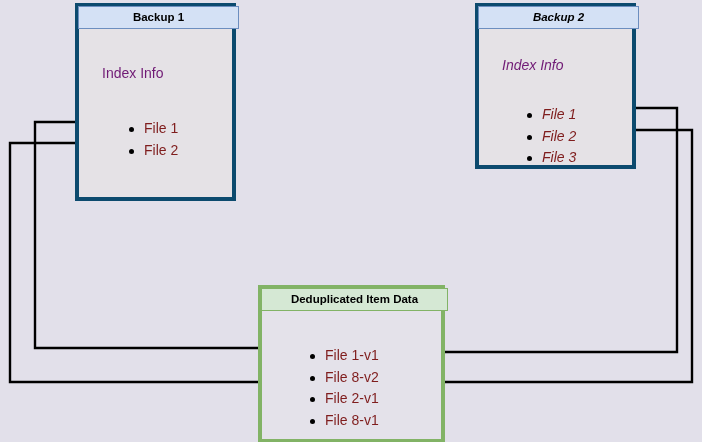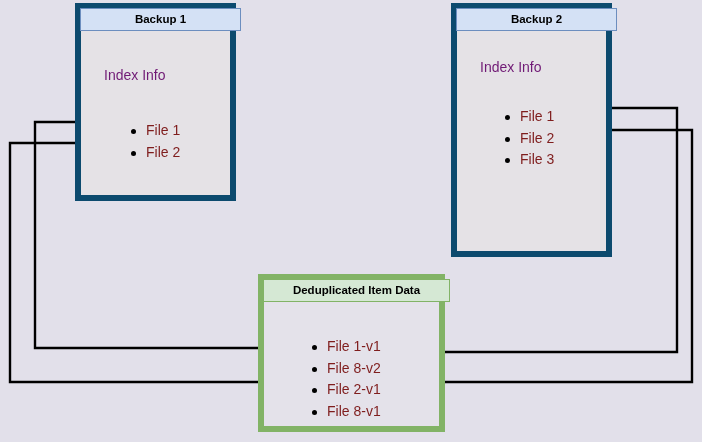--- a/index.html
+++ b/index.html
@@ -20,21 +20,21 @@
     left: 0;
     top: 0;
     width: 702px;
     height: 442px;
   }
 
   
   .node {
     position: absolute;
     box-sizing: border-box;
-    border: 6px solid #0c4a6e;
+    border: 4px solid #0c4a6e;
     background: #e5e2e6;
   }
   .node.green {
     border-color: #82b366;
     background: #e4e2ea;
   }
   .node-header {
     position: absolute;
     left: -1px;
     top: -1px;
@@ -125,31 +125,31 @@
 
   <div class="node" style="left:75px; top:3px; width:161px; height:198px;">
     <div class="node-header" style="width:161px;">Backup 1</div>
     <div class="node-title" style="left:23px; top:58px;">Index Info</div>
     <ul class="bullets" style="left:48px; top:111px;">
       <li>File 1</li>
       <li>File 2</li>
     </ul>
   </div>
 
-  <div class="node" style="left:451px; top:3px; width:161px; height:254px;">
+  <div class="node" style="left:475px; top:3px; width:161px; height:166px;font-style:italic;">
     <div class="node-header" style="width:161px;">Backup 2</div>
     <div class="node-title" style="left:23px; top:50px;">Index Info</div>
     <ul class="bullets" style="left:46px; top:97px;">
       <li>File 1</li>
       <li>File 2</li>
       <li>File 3</li>
     </ul>
   </div>
 
-  <div class="node green" style="left:258px; top:274px; width:187px; height:158px;">
+  <div class="node green" style="left:258px; top:285px; width:187px; height:158px;">
     <div class="node-header" style="width:187px;">Deduplicated Item Data</div>
     <ul class="bullets" style="left:46px; top:56px;">
       <li>File 1-v1</li>
       <li>File 8-v2</li>
       <li>File 2-v1</li>
       <li>File 8-v1</li>
     </ul>
   </div>
 
 </div>

